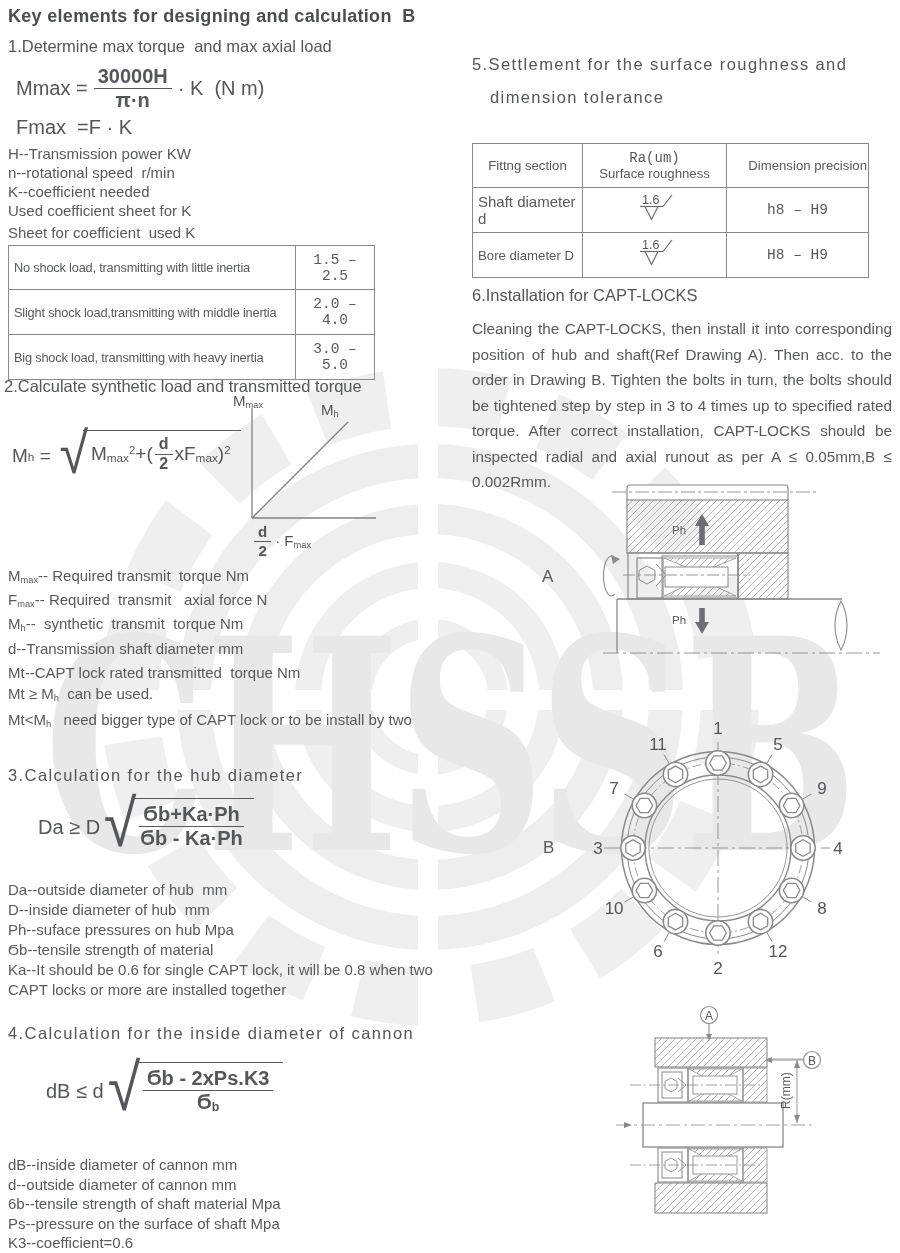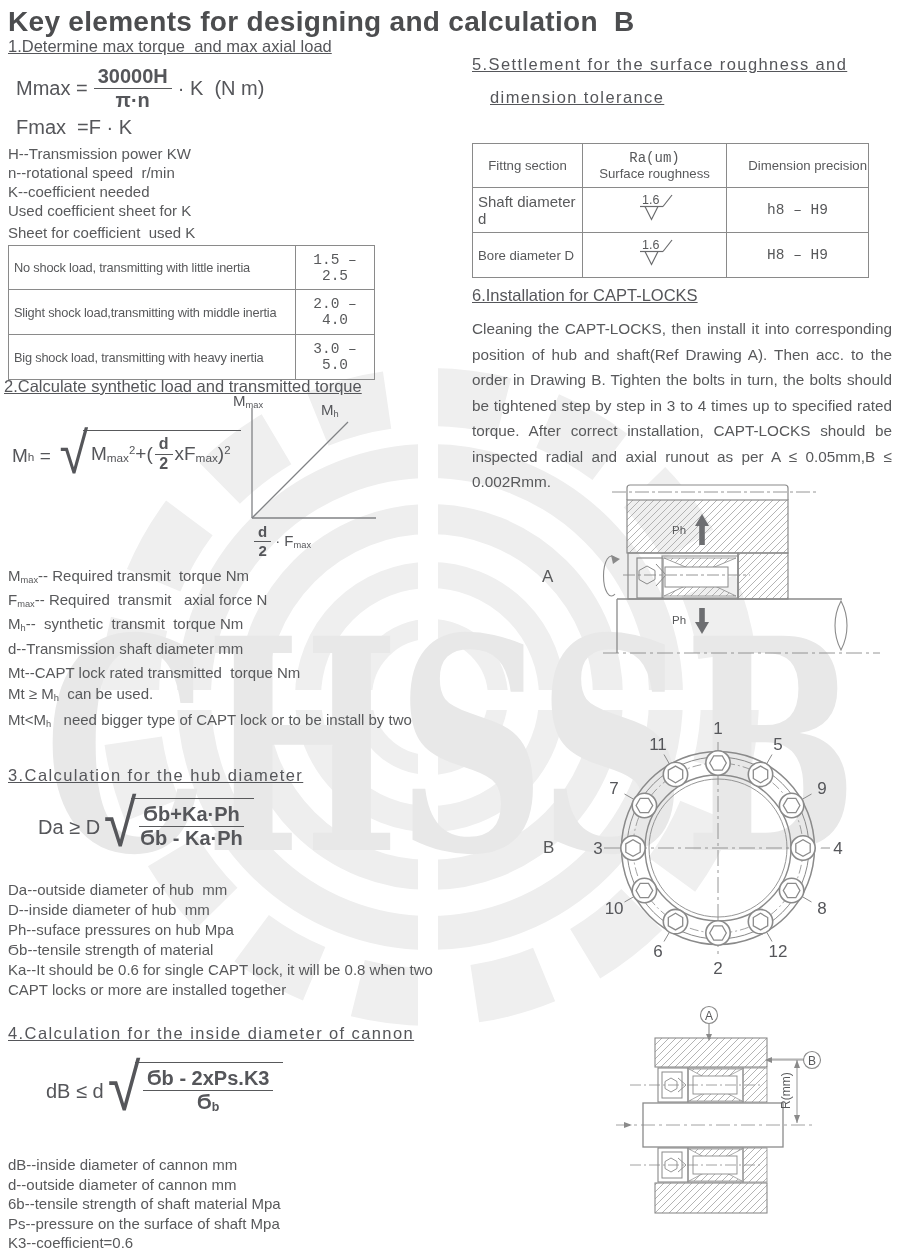--- a/index.html
+++ b/index.html
@@ -1,21 +1,21 @@
 <!DOCTYPE html>
 <html><head>
 <meta charset="utf-8">
 <style>
   html,body{margin:0;padding:0;background:#fff;}
   .page{position:relative;width:900px;height:1253px;background:#fff;overflow:hidden;
         font-family:"Liberation Sans","DejaVu Sans",sans-serif;color:#58595b;}
   .abs{position:absolute;}
   .pre{white-space:pre;}
-  .title{font-size:28px;font-weight:bold;color:#4c4d4f;letter-spacing:.3px;}
-  .h1{font-size:16.5px;color:#55565a;text-decoration:underline;}
+  .title{font-size:18px;font-weight:bold;color:#4c4d4f;letter-spacing:.3px;}
+  .h1{font-size:16.5px;color:#55565a;}
   .hsp{letter-spacing:1.4px;}
   .body-txt{font-size:15px;line-height:19px;}
   .formula{font-size:20px;display:flex;align-items:center;color:#55565a;}
   .frac{display:inline-block;text-align:center;vertical-align:middle;line-height:1.05;font-weight:bold;}
   .frac .num{display:block;border-bottom:1.5px solid #58595b;padding:0 4px 1px;}
   .frac .den{display:block;padding-top:1px;}
   sub{font-size:.62em;vertical-align:-.18em;}
   sup{font-size:.6em;vertical-align:.55em;}
   .radical{display:inline-flex;align-items:flex-start;margin-left:2px;}
   .rad-sign{font-weight:300;line-height:1;margin-right:-7px;transform:scaleX(.9);}

